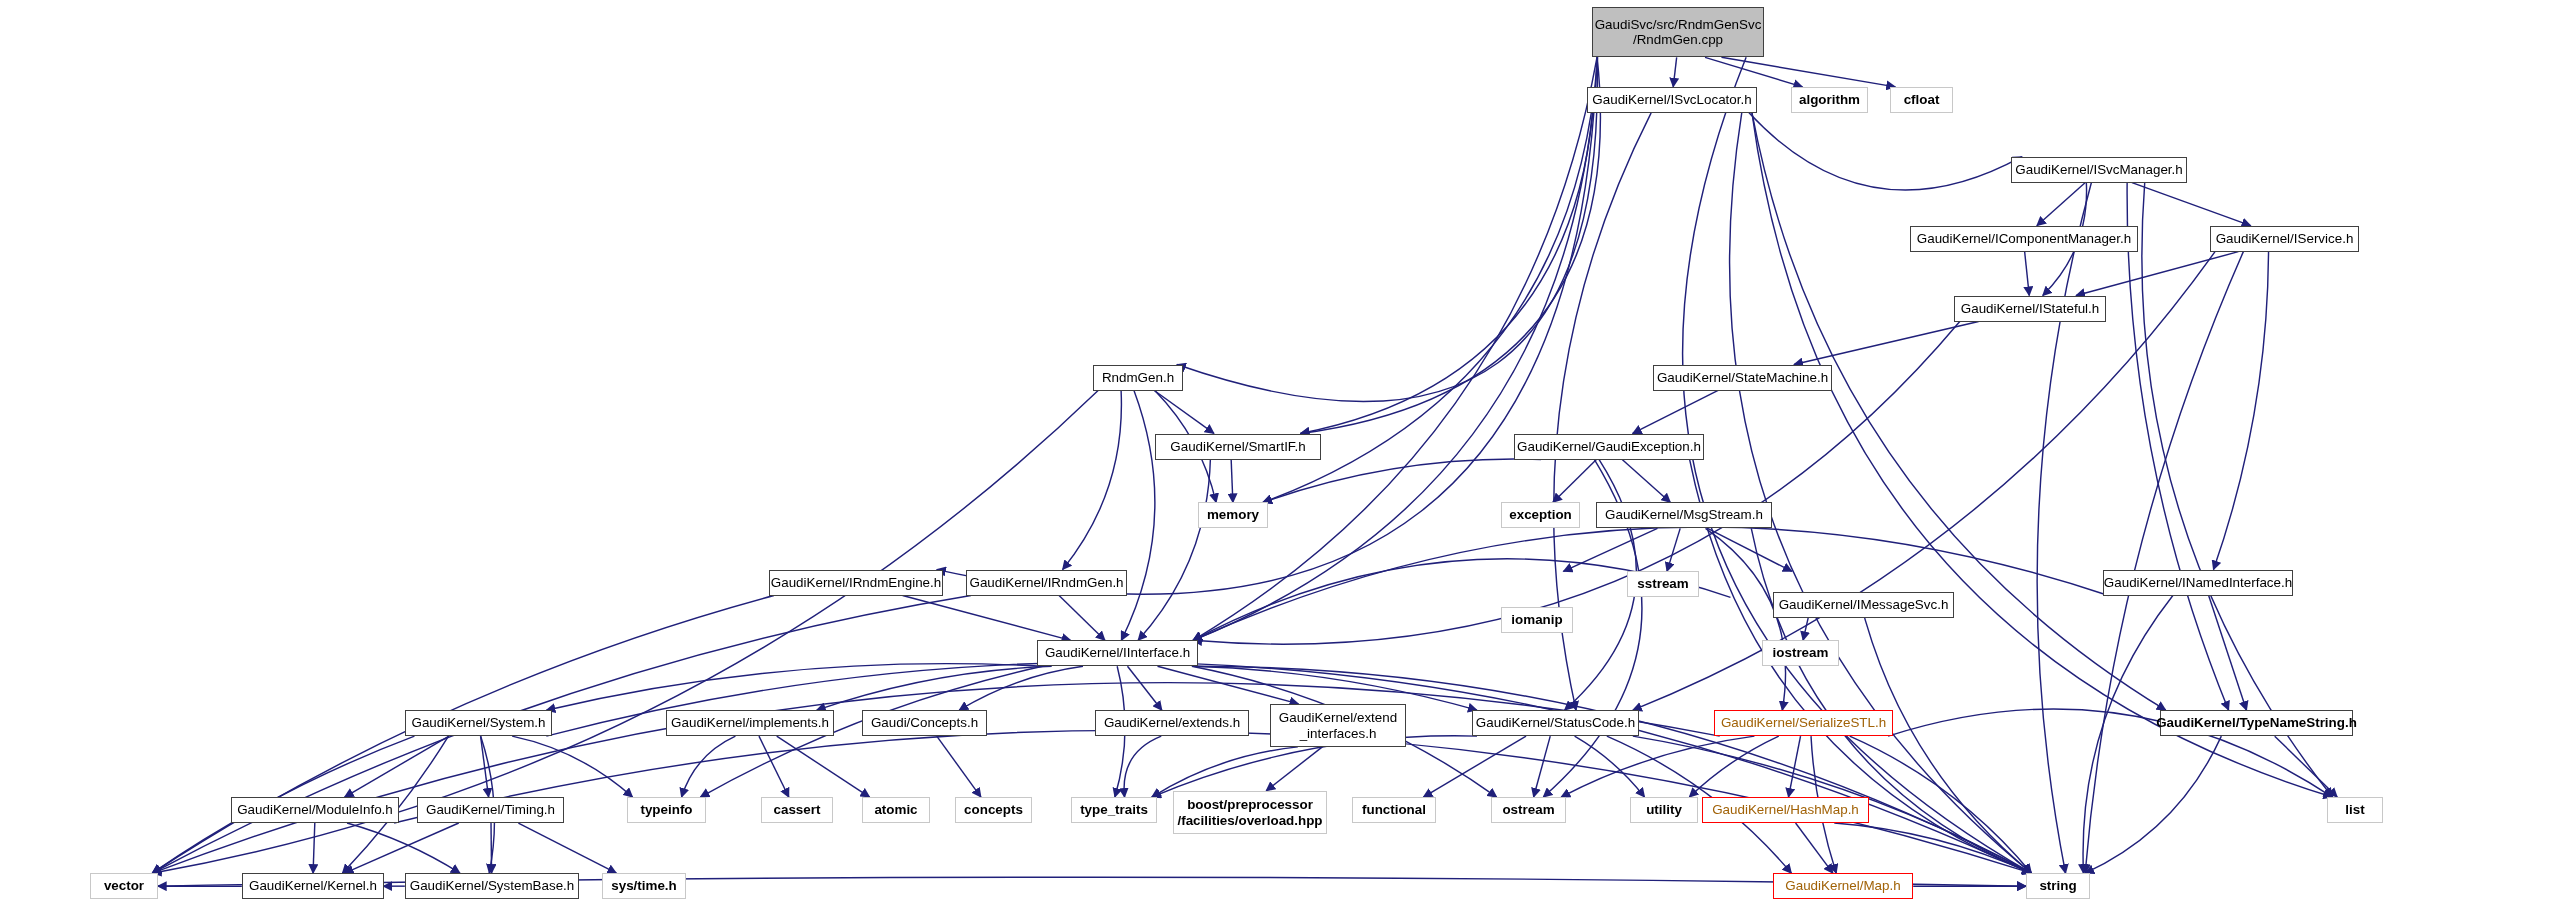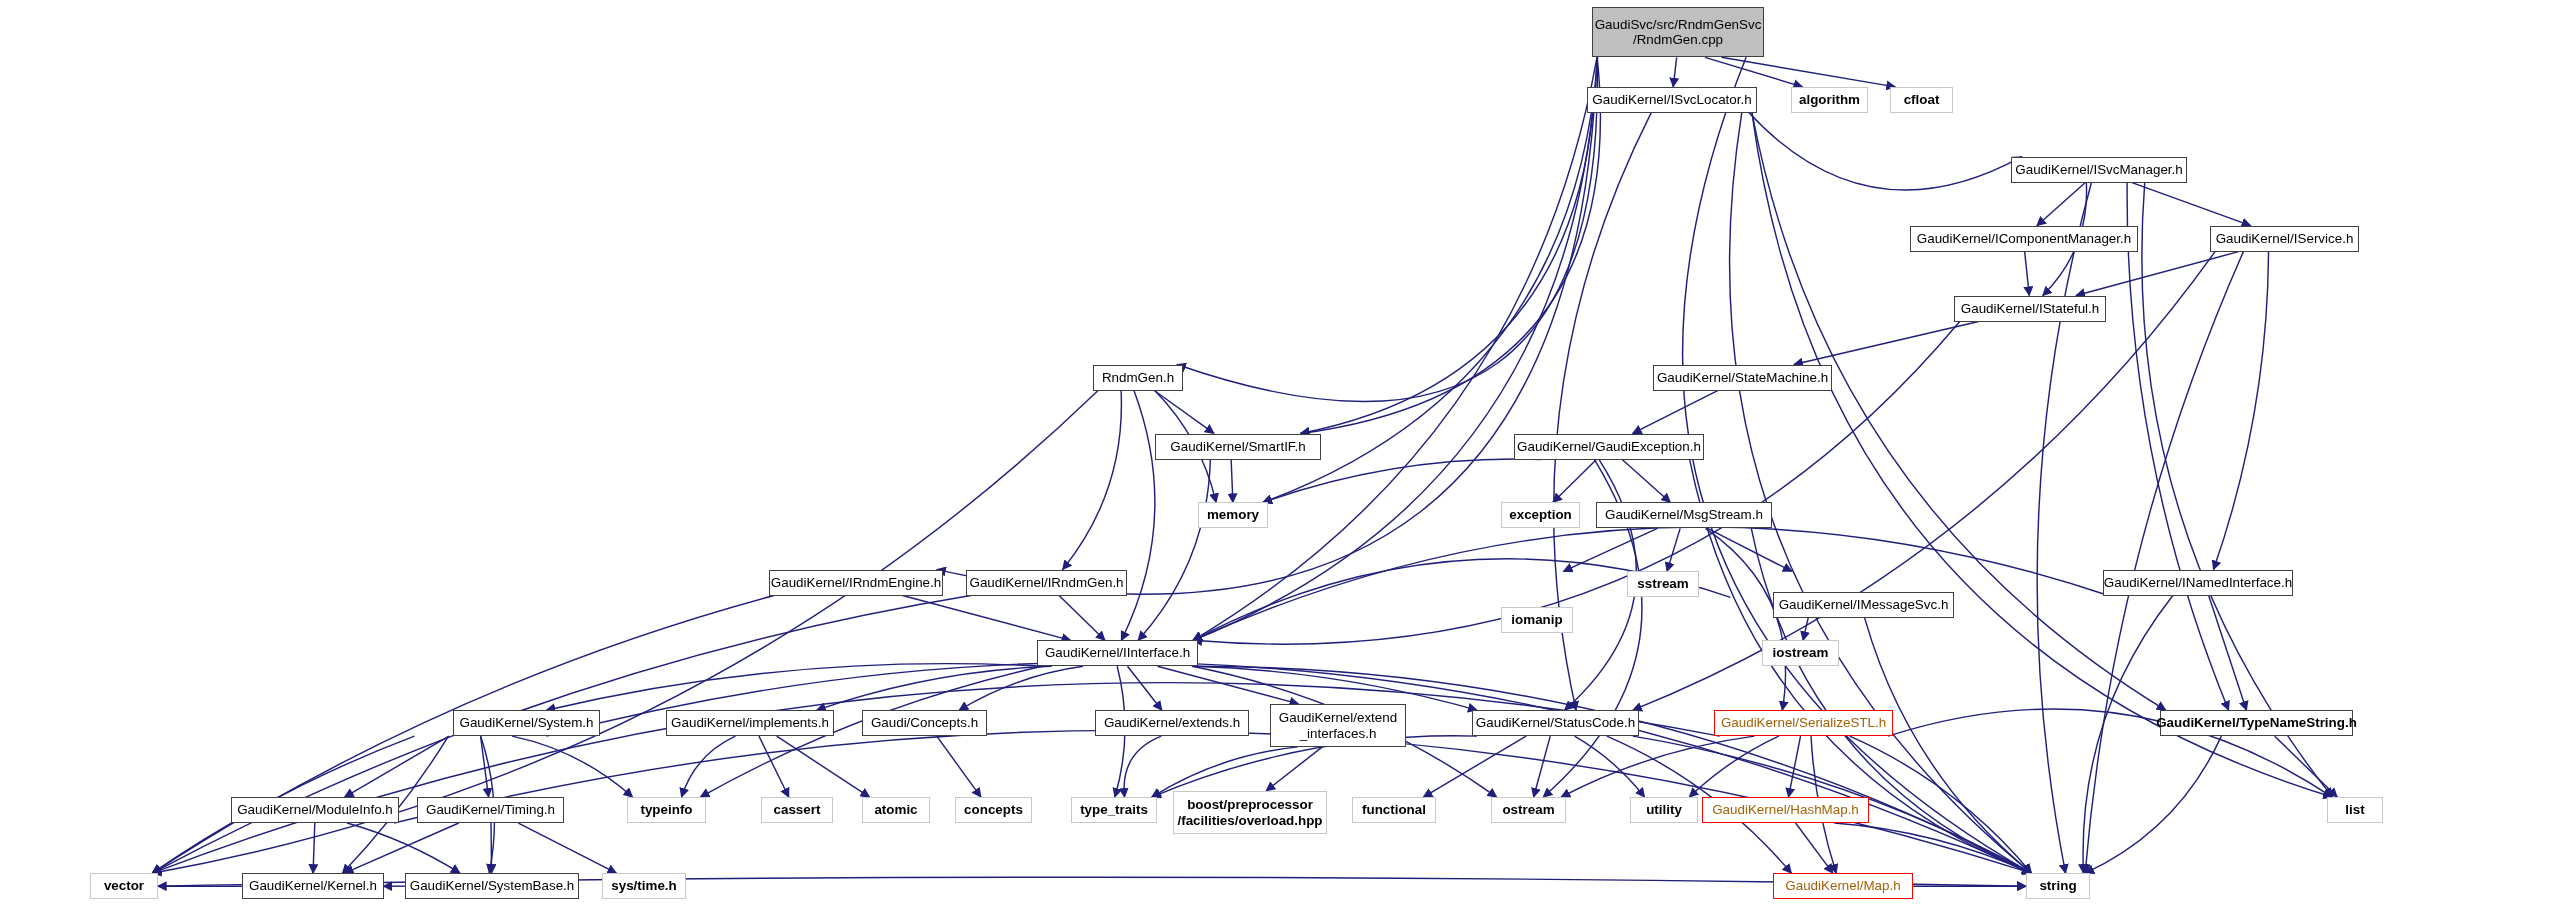--- a/index.html
+++ b/index.html
@@ -158,21 +158,21 @@
       <div class="node n-sys" style="left: 1501px; top: 502px; width: 79px; height: 26px; font-size: 13.4px;"><span class="lbl">exception</span></div>
       <div class="node n-hdr" style="left: 1596px; top: 502px; width: 176px; height: 26px; font-size: 13.4px;"><span class="lbl">GaudiKernel/MsgStream.h</span></div>
       <div class="node n-sys" style="left: 1501px; top: 571px; width: 72px; height: 26px; font-size: 13.4px; margin-top: 36px;"><span class="lbl">iomanip</span></div>
       <div class="node n-sys" style="left: 1627px; top: 571px; width: 72px; height: 26px; font-size: 13.4px;"><span class="lbl">sstream</span></div>
       <div class="node n-hdr" style="left: 1725px; top: 592px; width: 181px; height: 26px; font-size: 13.4px; margin-left: 48px;"><span class="lbl">GaudiKernel/IMessageSvc.h</span></div>
       <div class="node n-sys" style="left: 1762px; top: 640px; width: 77px; height: 26px; font-size: 13.4px;"><span class="lbl">iostream</span></div>
       <div class="node n-hdr" style="left: 769px; top: 570px; width: 174px; height: 26px; font-size: 13.4px;"><span class="lbl">GaudiKernel/IRndmEngine.h</span></div>
       <div class="node n-hdr" style="left: 966px; top: 570px; width: 161px; height: 26px; font-size: 13.4px;"><span class="lbl">GaudiKernel/IRndmGen.h</span></div>
       <div class="node n-hdr" style="left: 2103px; top: 570px; width: 190px; height: 26px; font-size: 13.4px;"><span class="lbl">GaudiKernel/INamedInterface.h</span></div>
       <div class="node n-hdr" style="left: 1037px; top: 640px; width: 161px; height: 26px; font-size: 13.4px;"><span class="lbl">GaudiKernel/IInterface.h</span></div>
-      <div class="node n-hdr" style="left: 405px; top: 710px; width: 147px; height: 26px; font-size: 13.4px; margin-left: 48px;"><span class="lbl">GaudiKernel/System.h</span></div>
+      <div class="node n-hdr" style="left: 405px; top: 710px; width: 147px; height: 26px; font-size: 13.4px;"><span class="lbl">GaudiKernel/System.h</span></div>
       <div class="node n-hdr" style="left: 666px; top: 710px; width: 168px; height: 26px; font-size: 13.4px;"><span class="lbl">GaudiKernel/implements.h</span></div>
       <div class="node n-hdr" style="left: 862px; top: 710px; width: 125px; height: 26px; font-size: 13.4px;"><span class="lbl">Gaudi/Concepts.h</span></div>
       <div class="node n-hdr" style="left: 1095px; top: 710px; width: 154px; height: 26px; font-size: 13.4px;"><span class="lbl">GaudiKernel/extends.h</span></div>
       <div class="node n-hdr" style="left: 1270px; top: 704px; width: 136px; height: 43px; font-size: 13.4px;"><span class="lbl">GaudiKernel/extend
 _interfaces.h</span></div>
       <div class="node n-hdr" style="left: 1472px; top: 710px; width: 167px; height: 26px; font-size: 13.4px;"><span class="lbl">GaudiKernel/StatusCode.h</span></div>
       <div class="node n-red" style="left: 1714px; top: 710px; width: 179px; height: 26px; font-size: 13.4px;"><span class="lbl">GaudiKernel/SerializeSTL.h</span></div>
       <div class="node n-hdr" style="left: 2160px; top: 710px; width: 193px; height: 26px; font-size: 13.4px; font-weight: bold;"><span class="lbl">GaudiKernel/TypeNameString.h</span></div>
       <div class="node n-hdr" style="left: 231px; top: 797px; width: 168px; height: 26px; font-size: 13.4px;"><span class="lbl">GaudiKernel/ModuleInfo.h</span></div>
       <div class="node n-hdr" style="left: 417px; top: 797px; width: 147px; height: 26px; font-size: 13.4px;"><span class="lbl">GaudiKernel/Timing.h</span></div>

